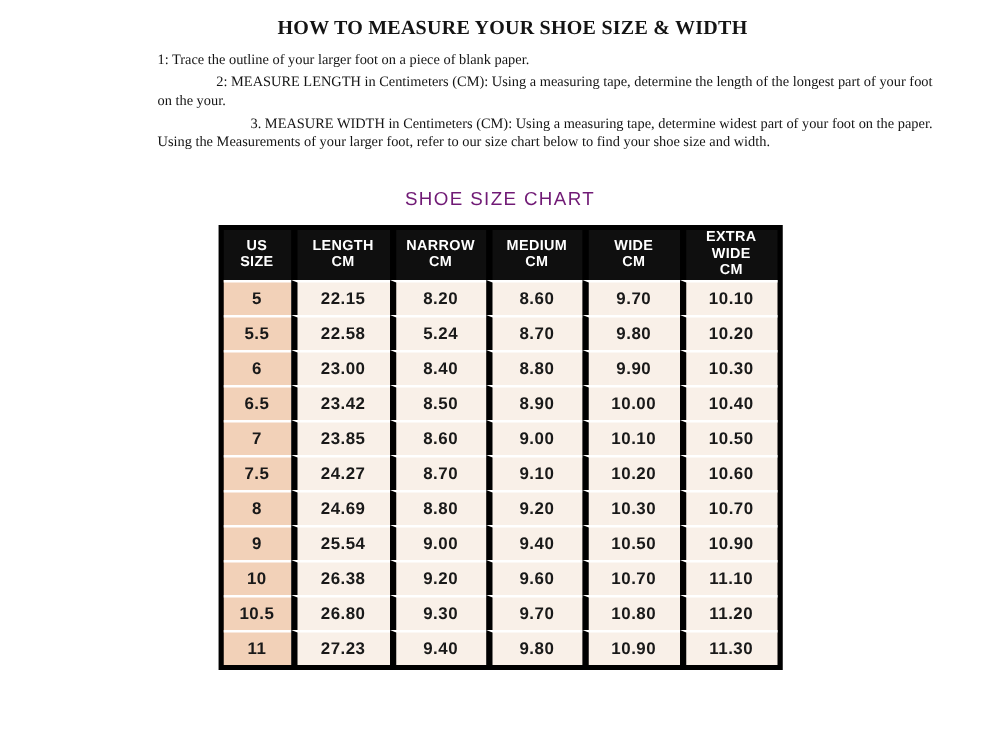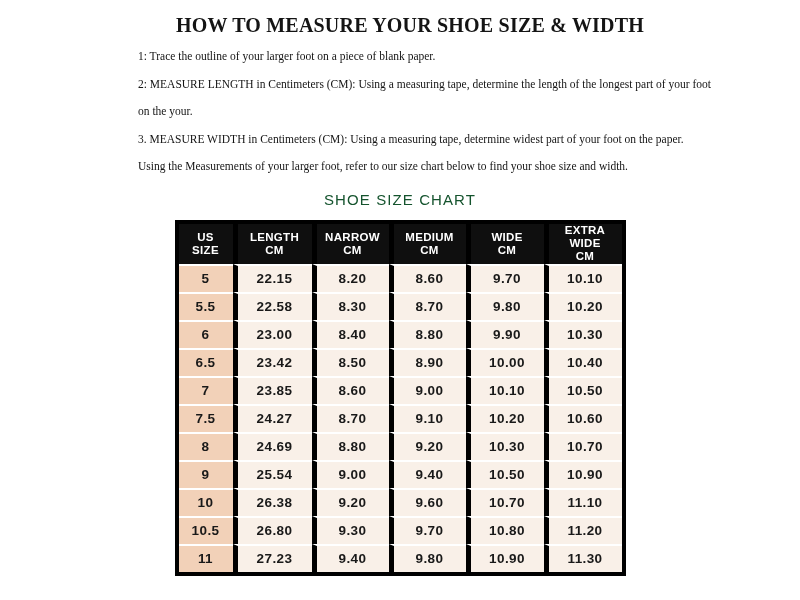--- a/index.html
+++ b/index.html
@@ -5,44 +5,44 @@
   * { box-sizing: border-box; }
   html, body { margin: 0; padding: 0; background: #ffffff; }
   body { width: 800px; height: 600px; font-family: "Liberation Serif", serif; }
   .page { width: 800px; height: 600px; overflow: hidden; background: #ffffff; }
 
   .title {
     margin: 14px 0 0 0;
     text-align: center;
     font-family: "Liberation Serif", serif;
     font-weight: 700;
-    font-size: 20px;
+    font-size: 16px;
     letter-spacing: 0.2px;
     color: #141414;
     padding-left: 20px;
   }
 
   .instructions {
     margin: 9px 0 0 126px;
     width: 620px;
     font-size: 11.5px;
     line-height: 15.5px;
     color: #141414;
   }
-  .instructions p { margin: 12px; white-space: nowrap; font-family: Liberation Serif, serif; }
-  .instructions p.step-start { margin-top: 2px; }
+  .instructions p { margin: 0; white-space: nowrap; font-family: Liberation Serif, serif; }
+  .instructions p.step-start { margin-top: 2px; text-align: right; }
 
   .chart-heading {
-    margin: 16px 0 7px 0;
+    margin: 28px 0 7px 0;
     text-align: center;
     font-family: "Liberation Sans", sans-serif;
     font-weight: 400;
     font-size: 15px;
     letter-spacing: 1.1px;
-    color: #14532d;
+    color: #701a75;
   }
 
   table.size-chart {
     margin: 12px auto;
     border-collapse: separate;
     border-spacing: 0;
     border: 4px solid #000000;
     table-layout: fixed;
     width: 451px;
     background: #000000;
@@ -137,21 +137,21 @@
           <td>5</td>
           <td>22.15</td>
           <td>8.20</td>
           <td>8.60</td>
           <td>9.70</td>
           <td>10.10</td>
         </tr>
         <tr>
           <td>5.5</td>
           <td>22.58</td>
-          <td>8.30</td>
+          <td>5.24</td>
           <td>8.70</td>
           <td>9.80</td>
           <td>10.20</td>
         </tr>
         <tr>
           <td>6</td>
           <td>23.00</td>
           <td>8.40</td>
           <td>8.80</td>
           <td>9.90</td>

